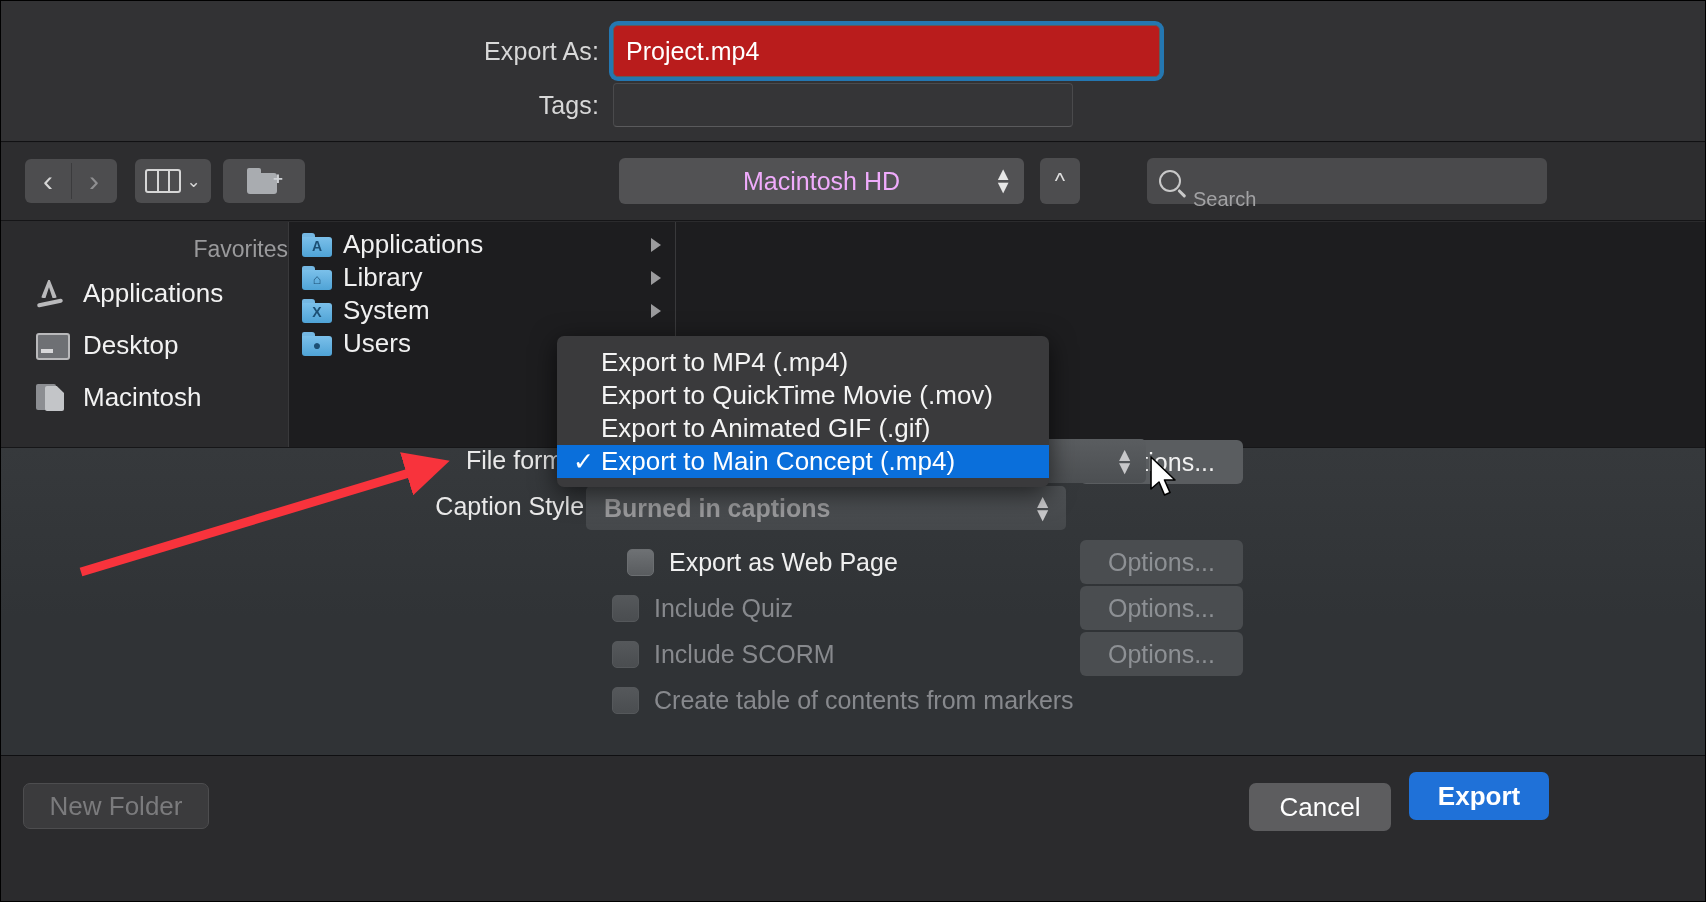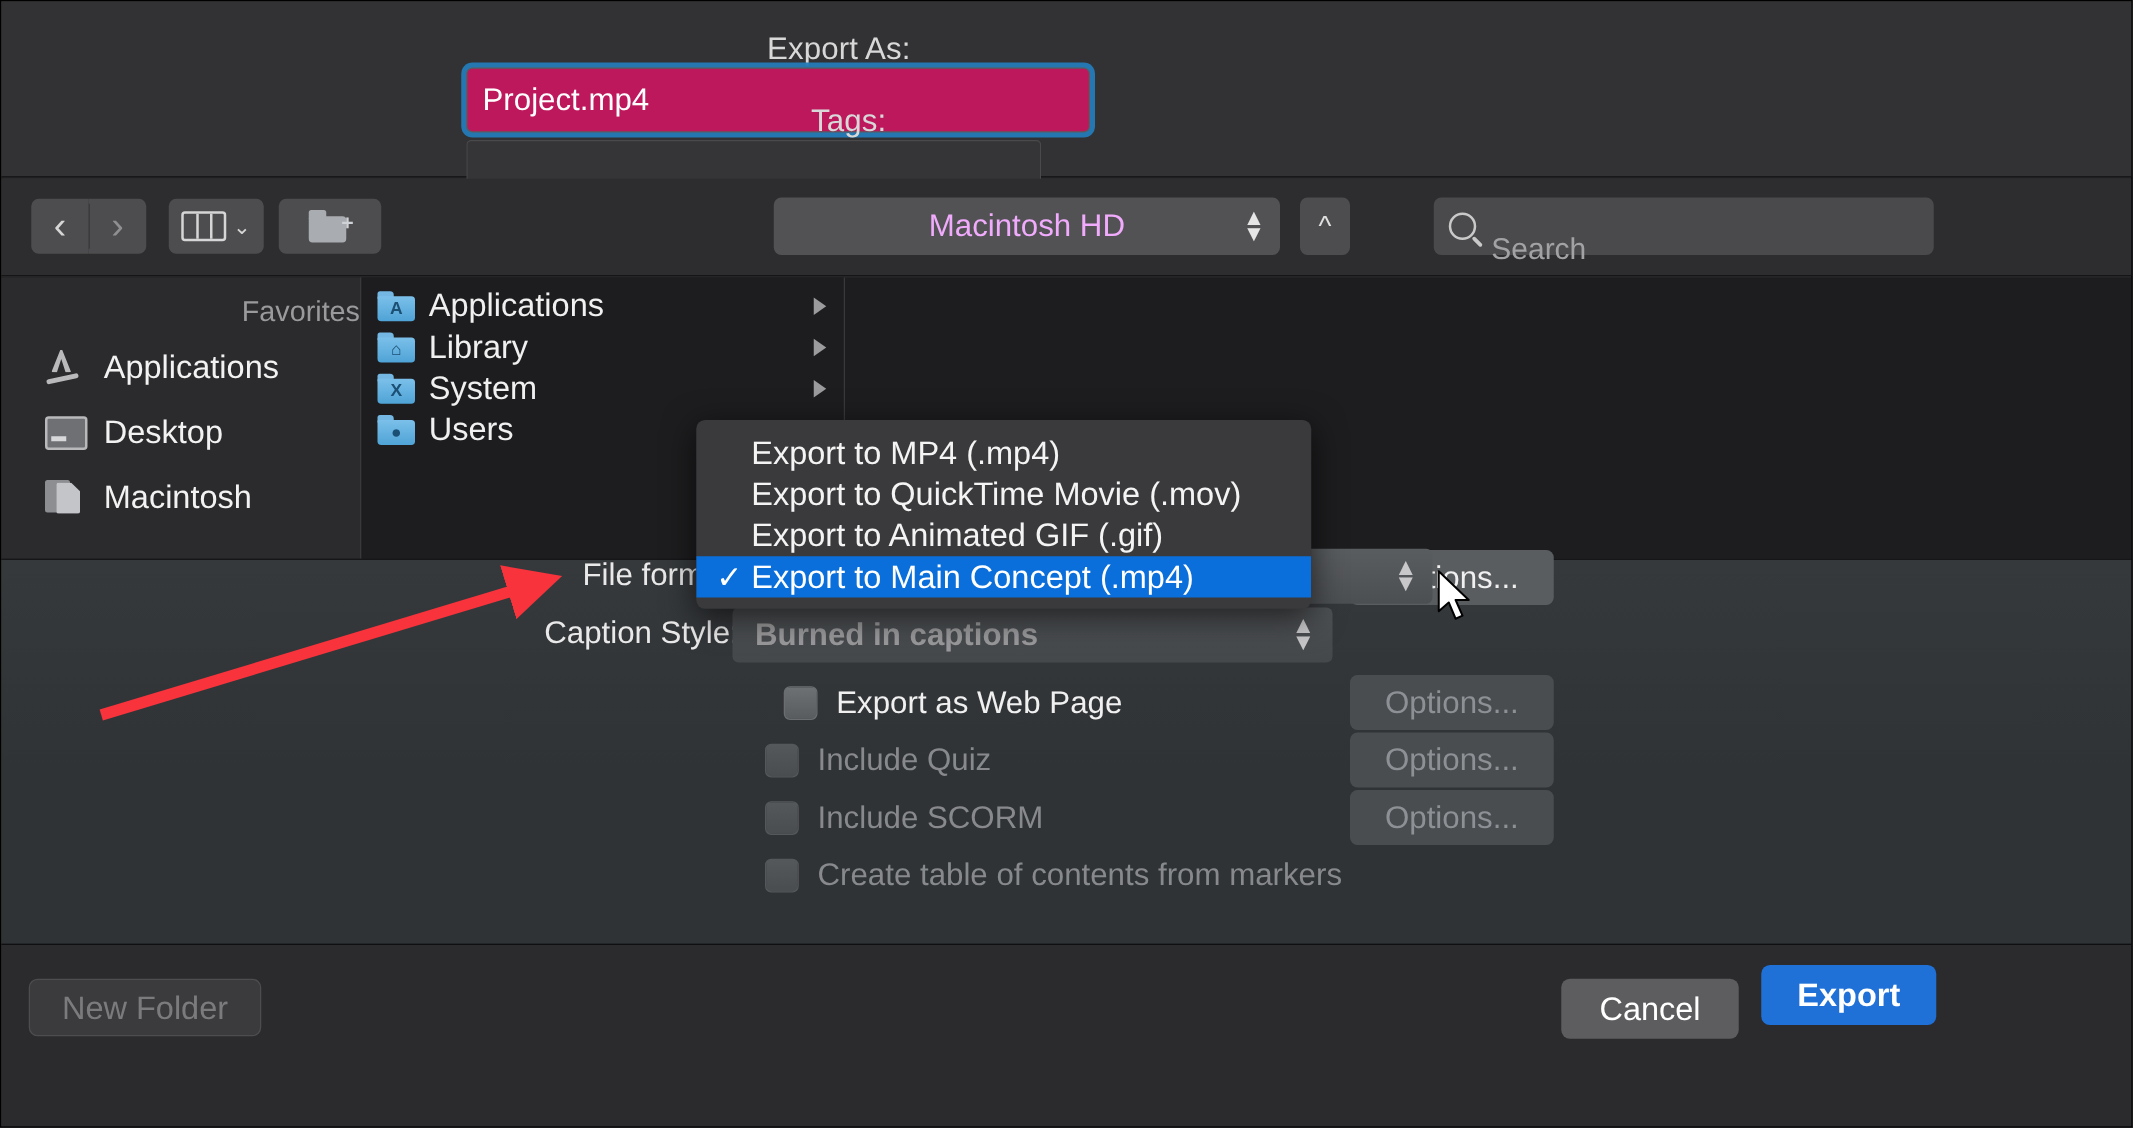--- a/index.html
+++ b/index.html
@@ -27,39 +27,38 @@
     left: 0; top: 0;
     width: 1706px;
     height: 141px;
     background: #323234;
     border-bottom: 1px solid #111113;
   }
   .field-row {
     position: absolute;
     display: flex;
     align-items: center;
-    flex-direction: column;
   }
   .field-label {
     width: 240px;
     text-align: right;
     padding-right: 14px;
     font-size: 25px;
     color: #d8d8d8;
     letter-spacing: .1px;
   }
   .row-exportas { left: 372px; top: 24px; }
   .row-tags { left: 372px; top: 82px; }
 
   .name-input-wrap {
     position: relative;
-    width: 499px;
+    width: 547px;
     height: 52px;
     border-radius: 5px;
-    background: #be185d;
+    background: #b91c1c;
     border: 1px solid #5c5c5e;
     box-shadow: 0 0 0 4px rgba(36,123,184,.95);
     display: flex;
     align-items: flex-end;
   }
   .name-input {
     width: 100%;
     height: 100%;
     background: transparent;
     border: 0;
@@ -173,21 +172,21 @@
     width:22px; height:22px; border:2.5px solid #c9c9c9; border-radius:50%;
     position:relative; margin-right:10px; flex:none;
   }
   .search-glyph::after {
     content:''; position:absolute; right:-8px; bottom:-4px;
     width:10px; height:2.5px; background:#c9c9c9; transform:rotate(45deg);
     border-radius:2px;
   }
   .search-input {
     flex:1; background:transparent; border:0; outline:none;
-    font-size:24px; color:#eab308; font-family:"Liberation Sans", sans-serif;margin-top:37px;
+    font-size:20px; color:#eab308; font-family:"Liberation Sans", sans-serif;margin-top:37px;
   }
   .search-input::placeholder { color:#a2a2a4; }
 
   
   .browser {
     position:absolute; left:0; top:221px; width:1706px; height:225px;
     background:#1d1d1f;
   }
   .sidebar {
     position:absolute; left:0; top:0; width:288px; height:225px;

